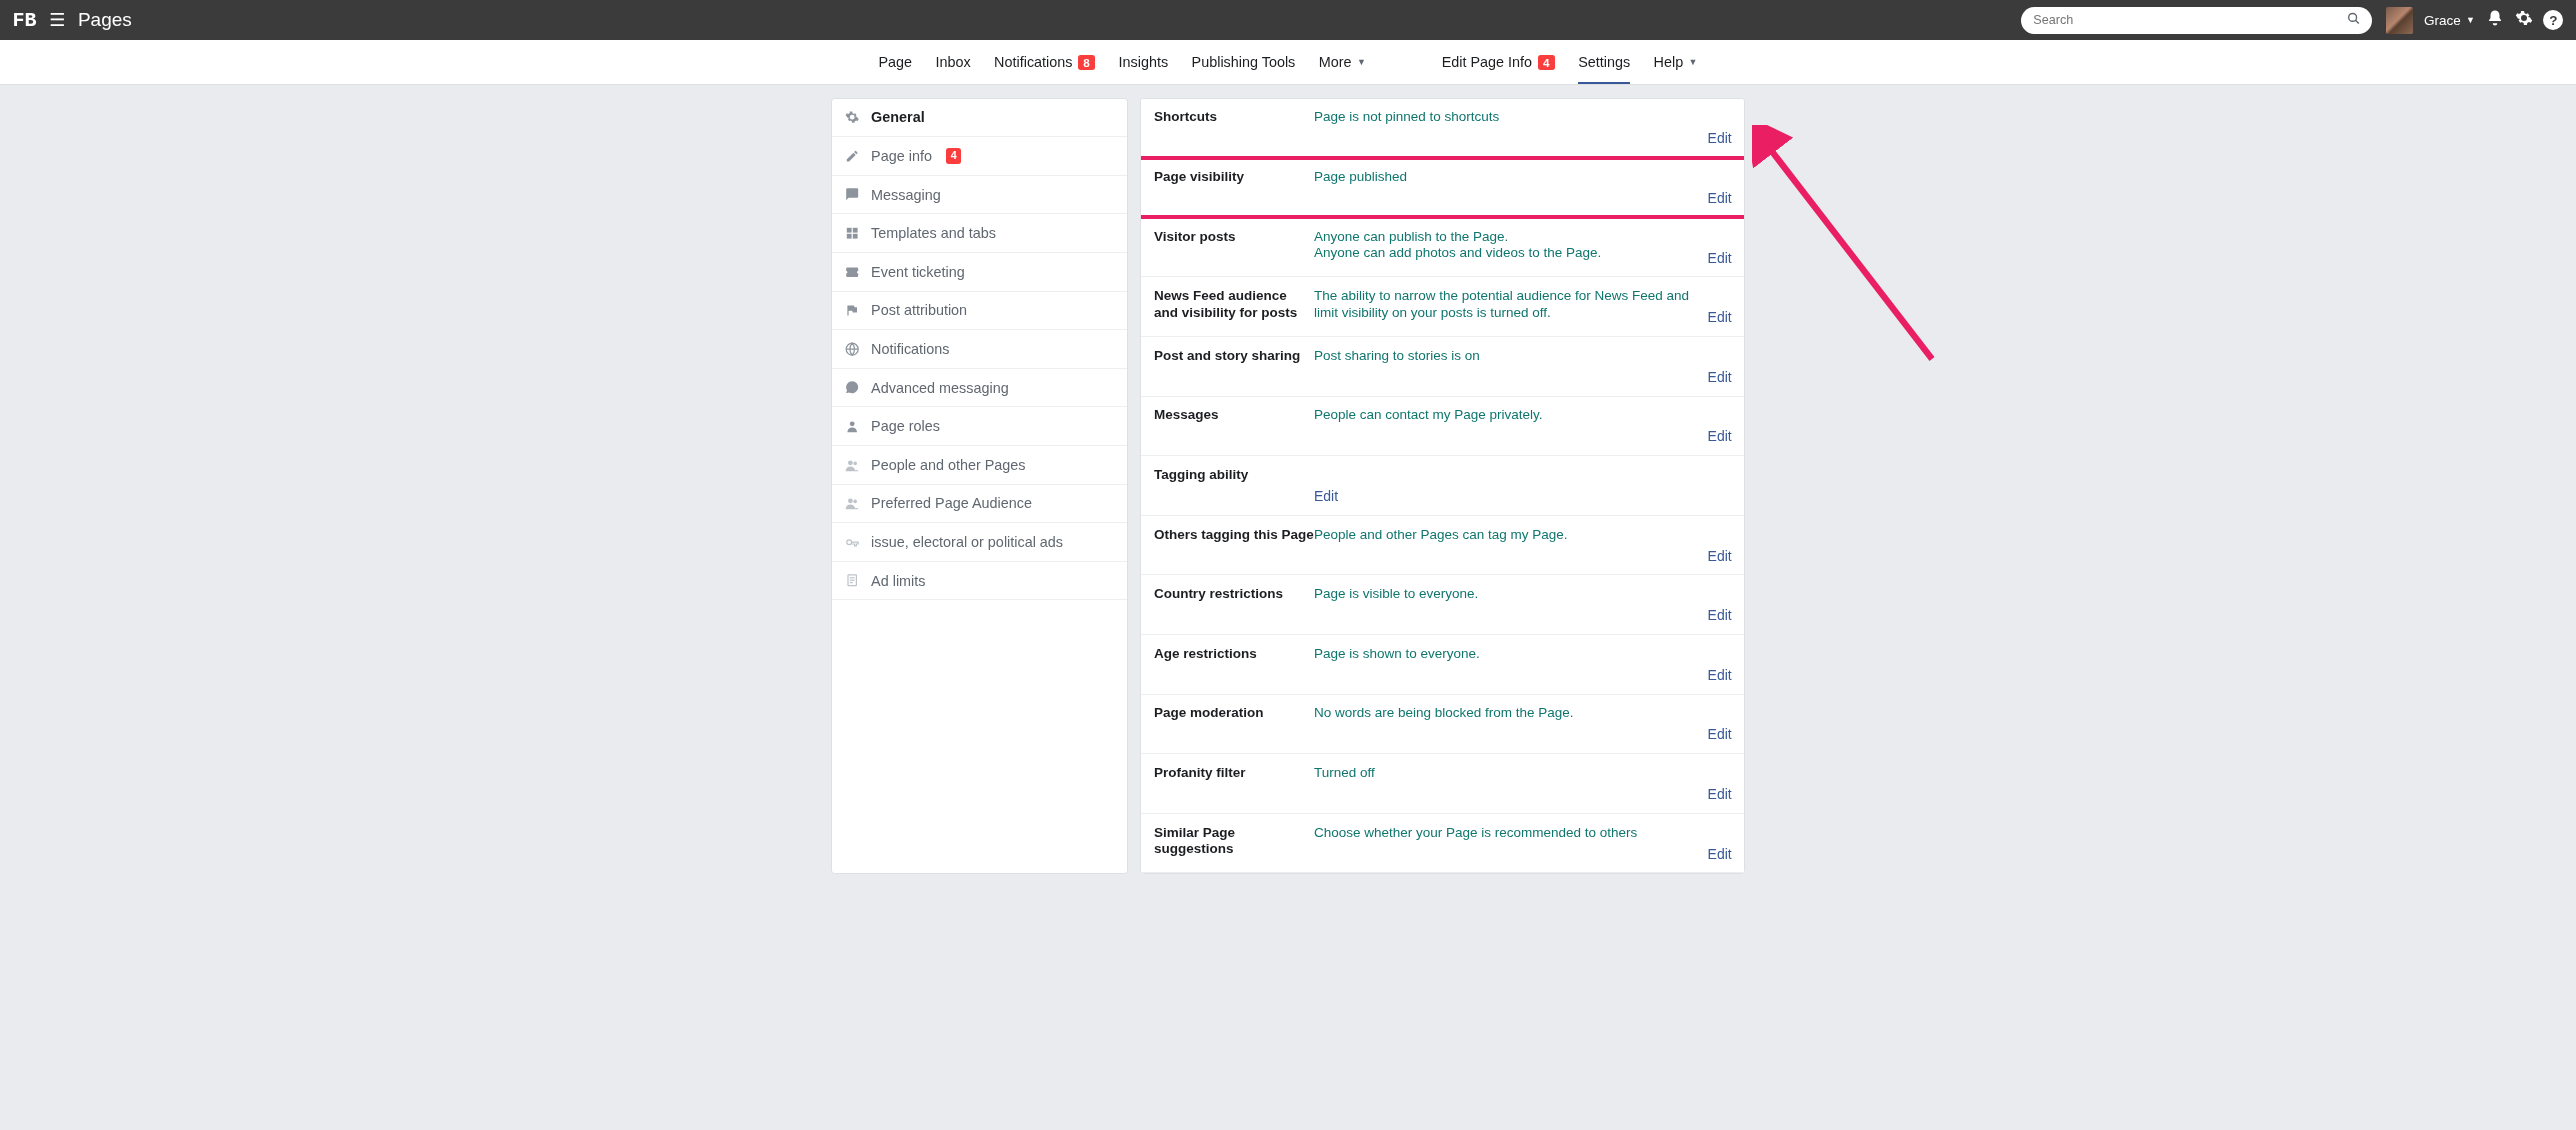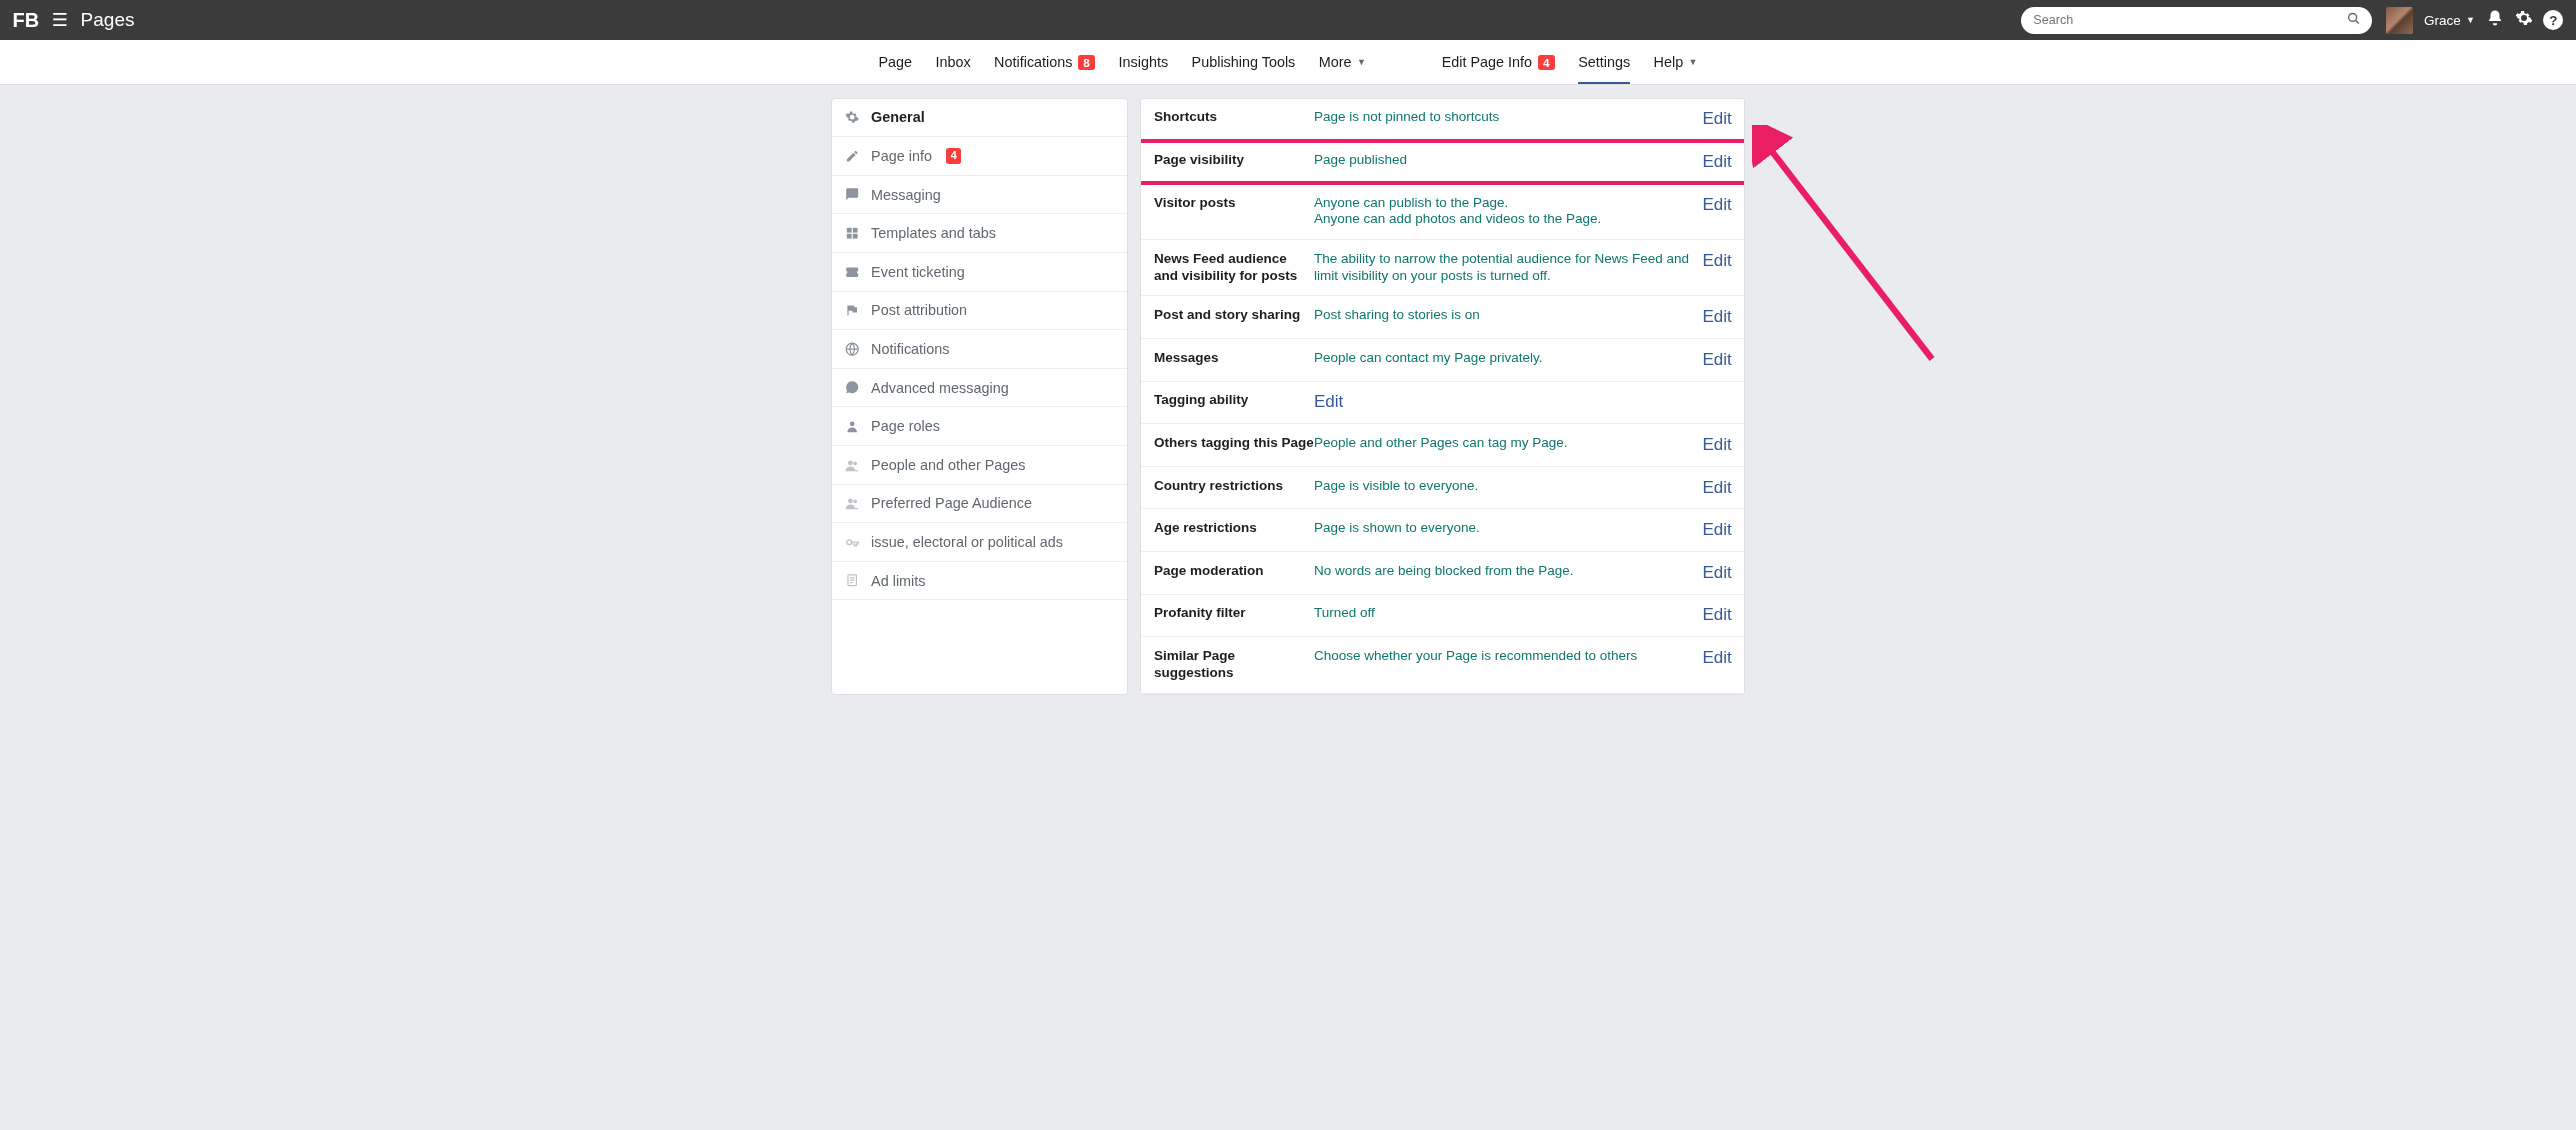--- a/index.html
+++ b/index.html
@@ -1,21 +1,21 @@
 <!DOCTYPE html>
 <html style="font-size:14.4px"><head>
 <meta charset="utf-8">
 <style>
   * { margin: 0; padding: 0; box-sizing: border-box; }
   body { font-family: Helvetica, Arial, sans-serif; font-size: 12.6px; background: #e9ebee; color: #1c1e21; }
 
   
   .topbar { background: #3b3b3b; height: 40px; display: flex; align-items: center; padding: 0 12.6px; color: #fff; }
   .topbar-left { display: flex; align-items: center; gap: 12.6px; }
-  .fb-logo { font-family: Liberation Sans, sans-serif; font-weight: bold; font-size: 20px; letter-spacing: 0px; }
+  .fb-logo { font-family: Liberation Mono, monospace; font-weight: bold; font-size: 20px; letter-spacing: 0px; }
   .hamburger-icon { font-size: 18px; cursor: pointer; }
   .topbar-title { font-size: 19px; }
   .topbar-spacer { flex: 1; }
   .search-wrap { position: relative; }
   .search-input { width: 351px; height: 27px; border-radius: 14.4px; border: none; padding: 0 32px 0 12.6px; font-size: 12.6px; outline: none; background: #fff; color:#333;}
   .search-icon { position: absolute; right: 10.8px; top: 50%; transform: translateY(-50%); color: #606770; font-size: 13.5px; pointer-events: none;}
   .topbar-right { display: flex; align-items: center; gap: 10.8px; margin-left: 14.4px; }
   .avatar { width: 27px; height: 27px; background: linear-gradient(135deg,#7a5c4a,#b7866e 45%,#5a4030 55%,#8d6a54); border-radius: 1.8px; filter: blur(0.3px); }
   .username { font-size: 13.5px; display:flex; align-items:center; gap:5.4px; cursor:pointer;}
   .top-icon { font-size: 16px; cursor: pointer; color:#fff; }
@@ -37,21 +37,21 @@
   .sidebar-item { display:flex; align-items:center; gap:10.8px; padding: 10.8px 12.6px; border-bottom:0.9px solid #eceef0; color:#606770; font-size:14.4px; cursor:pointer;}
   .sidebar-item.active { color:#1c1e21; font-weight:bold; }
   .sidebar-item .mini-badge { background:#fa3e3e; color:#fff; font-size:10.8px; font-weight:bold; border-radius:2.7px; padding:0 4.5px; line-height:15.3px; margin-left:3.6px;}
   .side-icon { width:16px; color:#8d949e; display:flex; justify-content:center; font-size:14.4px; }
   .side-icon.light { color:#bec3c9; }
 
   .content { width: 605px; background:#fff; border:0.9px solid #dddfe2; border-radius:3.6px; overflow:hidden;}
   .setting-row { display:flex; padding: 10.8px 12.6px; border-bottom:0.9px solid #eceef0; font-size:13.5px; align-items:flex-start; position:relative; z-index:1; background:#fff;}
   .setting-label { width: 160px; font-weight:bold; color:#1c1e21; flex-shrink:0; line-height:1.25;}
   .setting-desc { flex:1; color:#0f766e; line-height:1.25; padding-right:9px;}
-  .setting-edit { color:#385898; cursor:pointer; font-size:17px; flex-shrink:0;}
+  .setting-edit { color:#385898; cursor:pointer; font-size:14px; flex-shrink:0;margin-top:21px;}
   .setting-row.highlighted::before {
     content:''; position:absolute; inset:-1.8px -5.4px -1.8px -10.8px; border:4.5px solid #e91e63; border-radius:2.7px; z-index:-1; pointer-events:none;
   }
   .setting-row.highlighted { z-index:2; }
   .arrow-svg { position:absolute; }
 
   .content-wrap { position:relative; }
 
 </style>
 </head>

